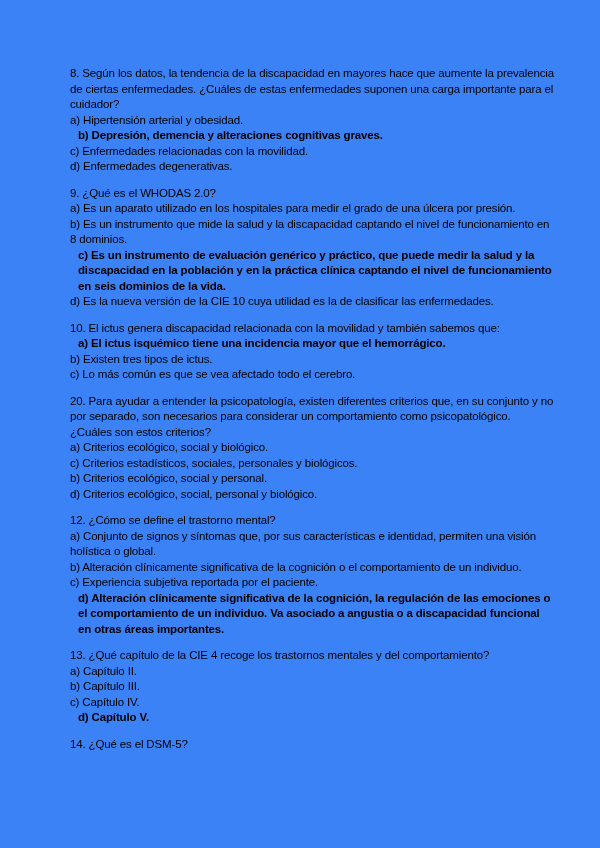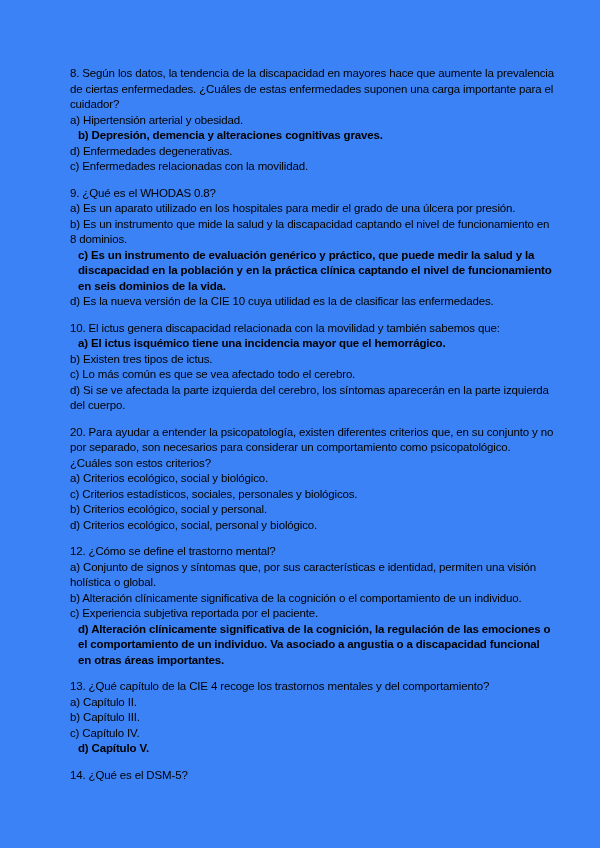--- a/index.html
+++ b/index.html
@@ -39,38 +39,37 @@
 </head>
 <body>
 
 <div class="page">
   <div class="content">
 
     <section class="question">
       <p class="q-text">8. Según los datos, la tendencia de la discapacidad en mayores hace que aumente la prevalencia de ciertas enfermedades. ¿Cuáles de estas enfermedades suponen una carga importante para el cuidador?</p>
       <p class="option" data-bold="false">a) Hipertensión arterial y obesidad.</p>
       <p class="option" data-bold="true">b) Depresión, demencia y alteraciones cognitivas graves.</p>
+      <p class="option" data-bold="false">c) Enfermedades relacionadas con la movilidad.</p>
       <p class="option" data-bold="false">d) Enfermedades degenerativas.</p>
-      <p class="option" data-bold="false">c) Enfermedades relacionadas con la movilidad.</p>
     </section>
 
     <section class="question">
-      <p class="q-text">9. ¿Qué es el WHODAS 0.8?</p>
+      <p class="q-text">9. ¿Qué es el WHODAS 2.0?</p>
       <p class="option" data-bold="false">a) Es un aparato utilizado en los hospitales para medir el grado de una úlcera por presión.</p>
       <p class="option" data-bold="false">b) Es un instrumento que mide la salud y la discapacidad captando el nivel de funcionamiento en 8 dominios.</p>
       <p class="option" data-bold="true">c) Es un instrumento de evaluación genérico y práctico, que puede medir la salud y la discapacidad en la población y en la práctica clínica captando el nivel de funcionamiento en seis dominios de la vida.</p>
       <p class="option" data-bold="false">d) Es la nueva versión de la CIE 10 cuya utilidad es la de clasificar las enfermedades.</p>
     </section>
 
     <section class="question">
       <p class="q-text">10. El ictus genera discapacidad relacionada con la movilidad y también sabemos que:</p>
       <p class="option" data-bold="true">a) El ictus isquémico tiene una incidencia mayor que el hemorrágico.</p>
       <p class="option" data-bold="false">b) Existen tres tipos de ictus.</p>
       <p class="option" data-bold="false">c) Lo más común es que se vea afectado todo el cerebro.</p>
-      <p class="option" data-bold="false">d) Si se ve afectada la parte izquierda del cerebro, los síntomas aparecerán en la parte izquierda del cuerpo.</p>
     </section>
 
     <section class="question">
       <p class="q-text">20. Para ayudar a entender la psicopatología, existen diferentes criterios que, en su conjunto y no por separado, son necesarios para considerar un comportamiento como psicopatológico. ¿Cuáles son estos criterios?</p>
       <p class="option" data-bold="false">a) Criterios ecológico, social y biológico.</p>
       <p class="option" data-bold="false">c) Criterios estadísticos, sociales, personales y biológicos.</p>
       <p class="option" data-bold="false">b) Criterios ecológico, social y personal.</p>
       <p class="option" data-bold="false">d) Criterios ecológico, social, personal y biológico.</p>
     </section>
 

